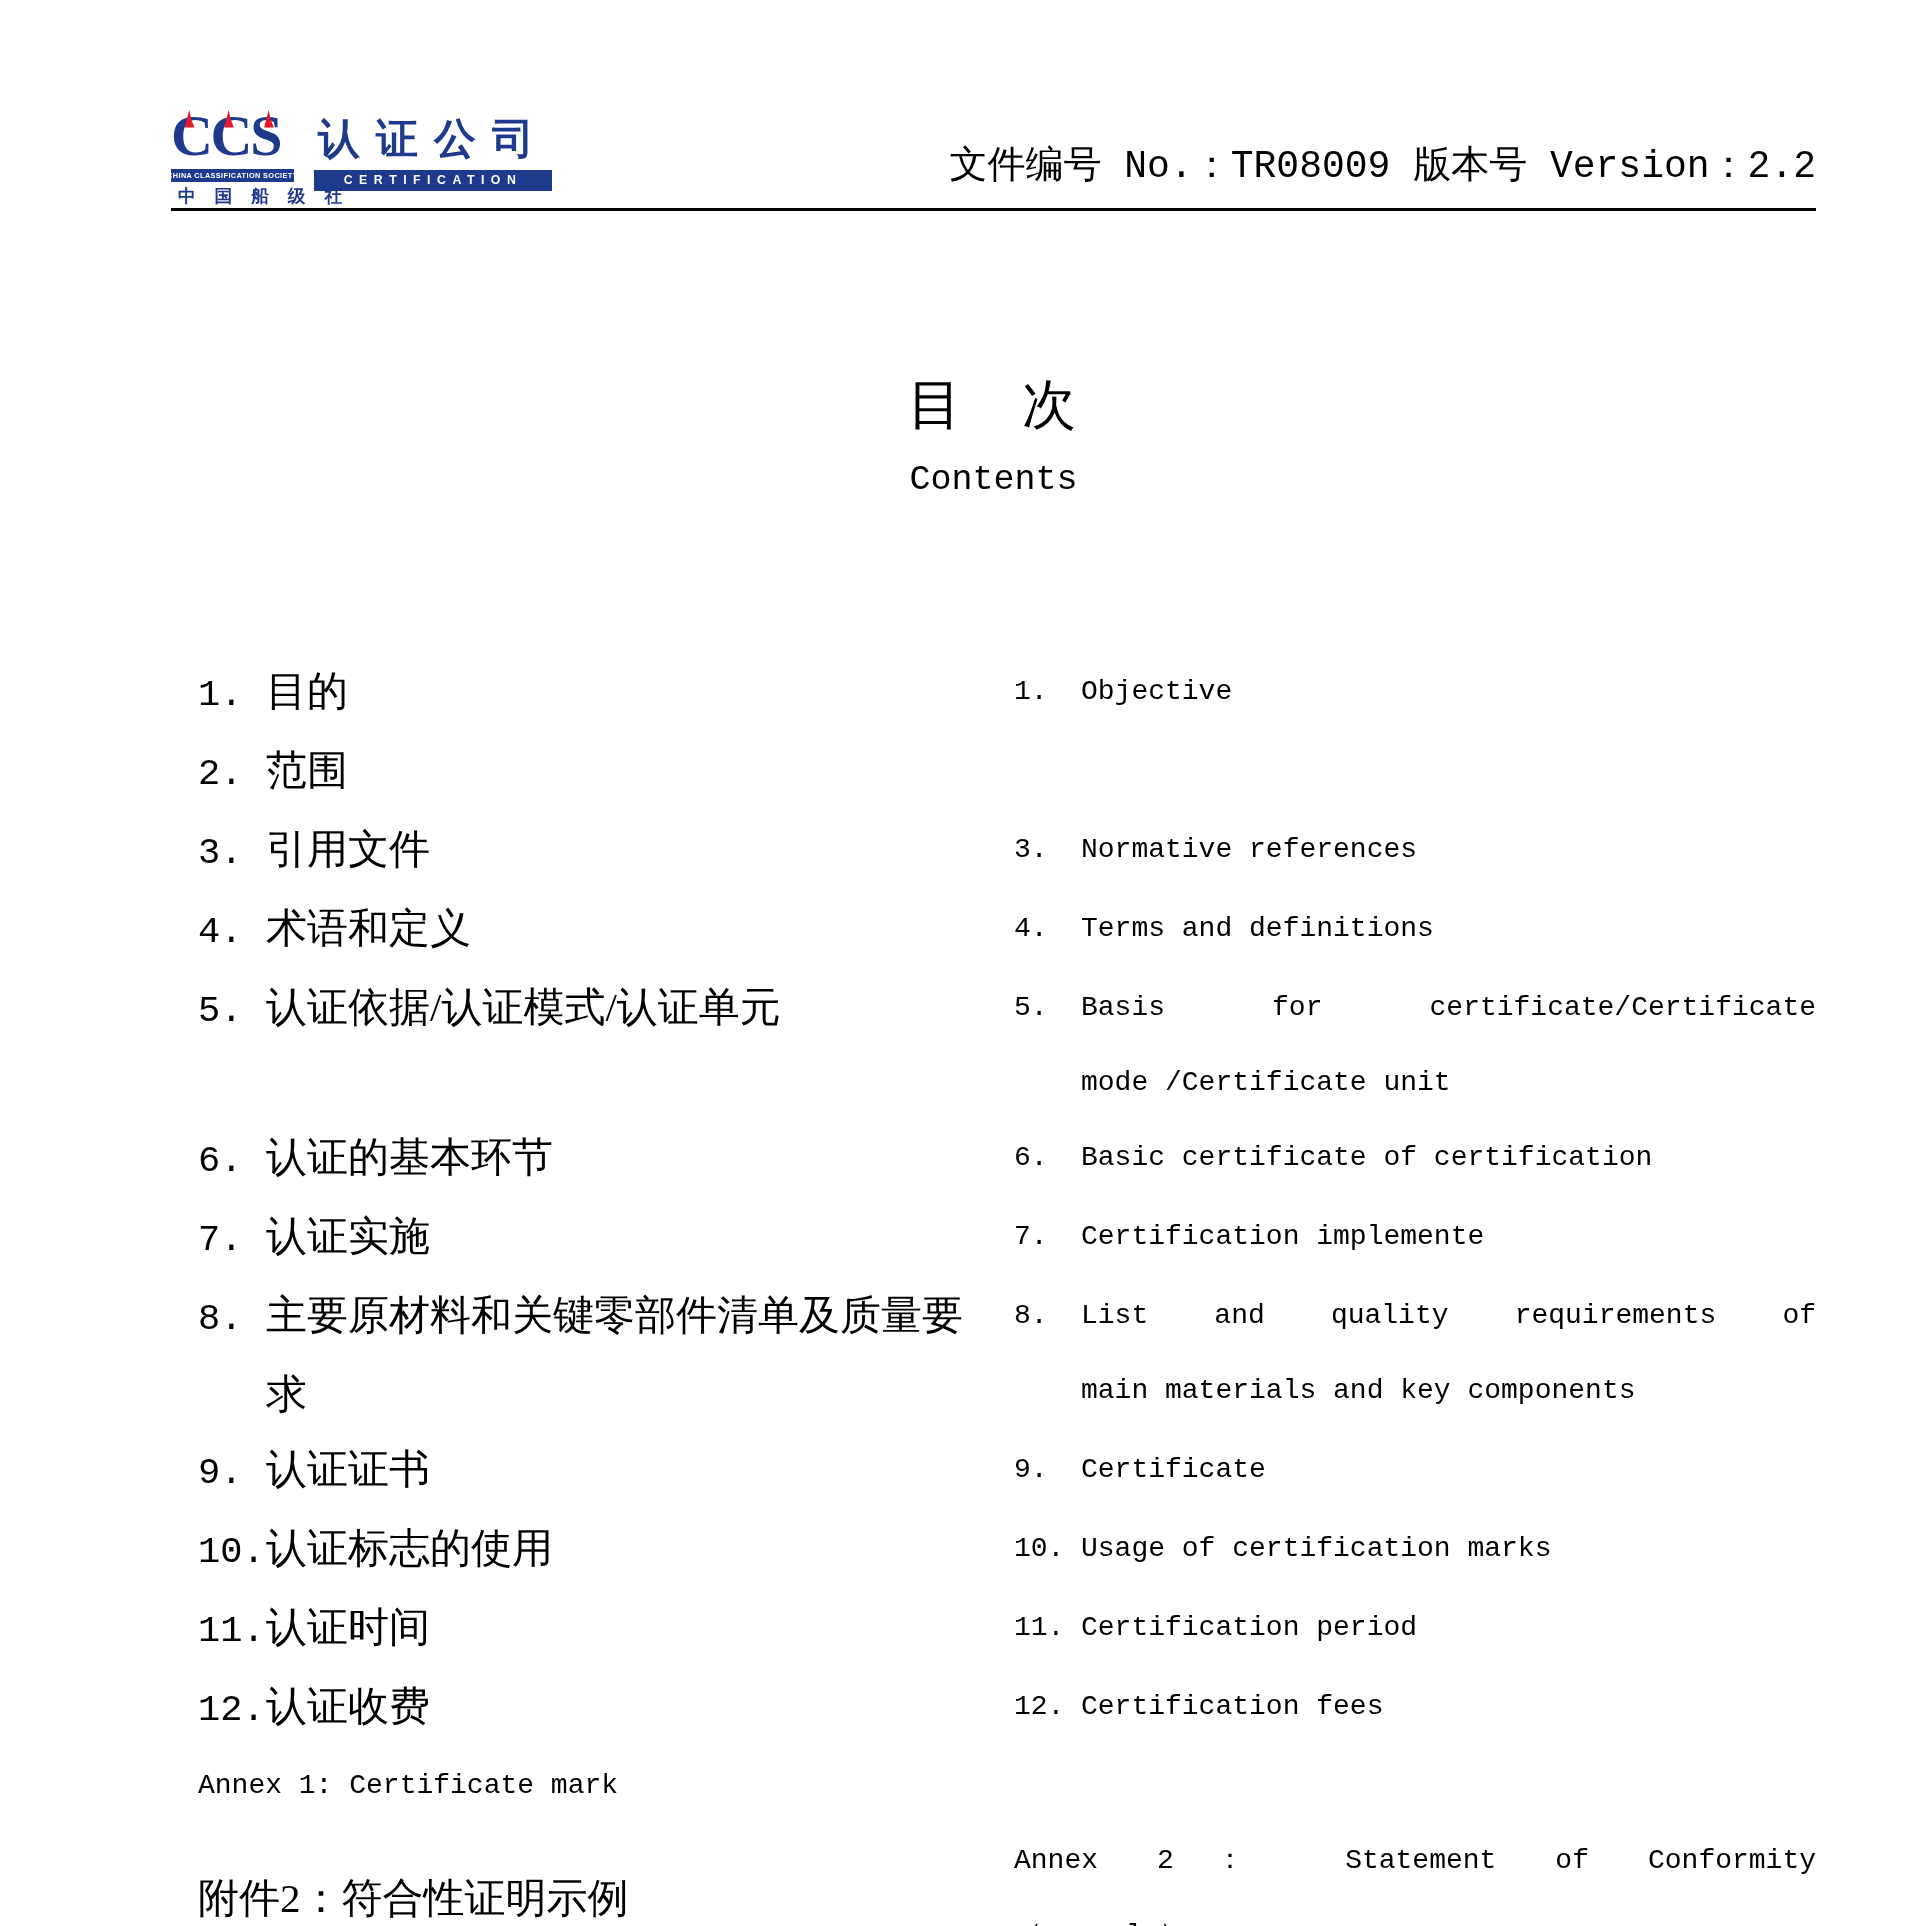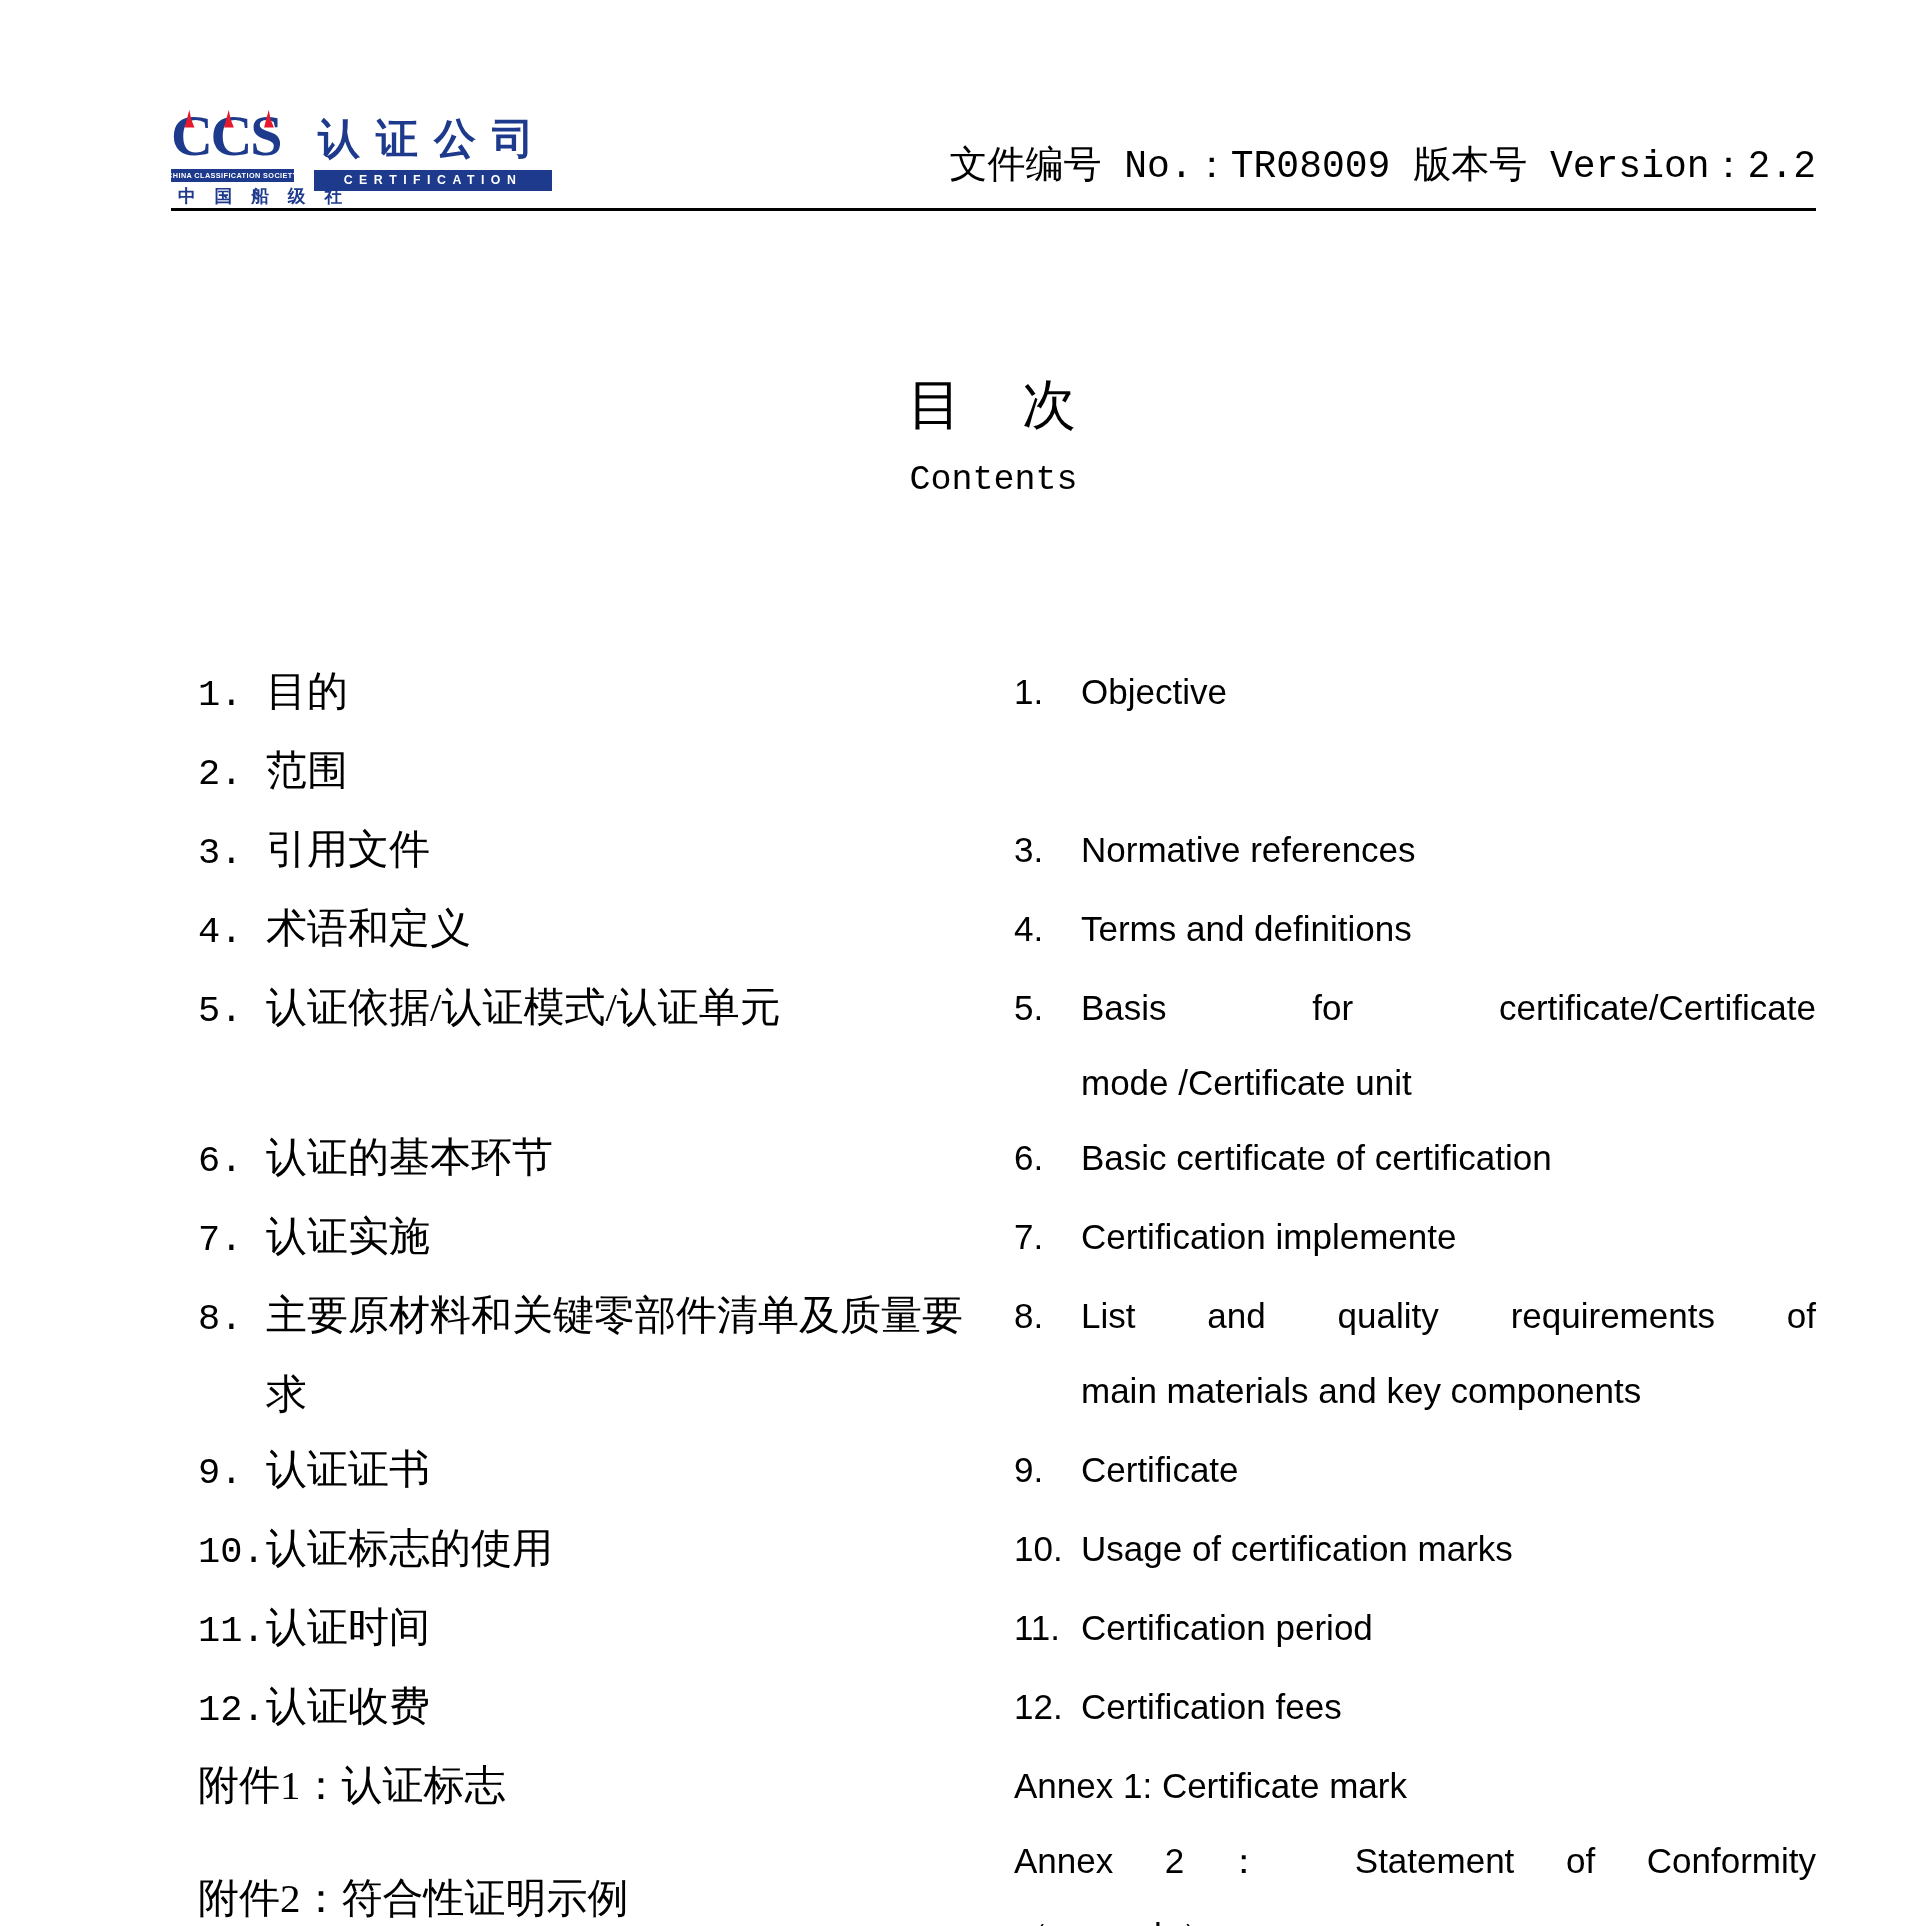--- a/index.html
+++ b/index.html
@@ -60,21 +60,21 @@
   .title-block{margin-top:157px;text-align:center;}
   .title-cn{font-size:54px;line-height:75px;letter-spacing:3.1px;}
   .title-en{font-size:35px;line-height:75px;}
 
   
   .toc{margin:136px 0 0 27px;}
   .toc-row{display:flex;align-items:stretch;}
   .cell{display:flex;flex-direction:column;justify-content:flex-start;box-sizing:border-box;}
   .cell.middle{justify-content:center;}
   .cell.cn{width:816px;font-size:41px;}
-  .cell.en{width:802px;font-size:35px;font-family:Liberation Sans, sans-serif;}
+  .cell.en{width:802px;font-size:28px;font-family:Liberation Mono, monospace;}
   .line{line-height:75px;white-space:nowrap;}
   .cell.cn .num{display:inline-block;width:68px;font-family:"Liberation Mono","DejaVu Sans Mono",monospace;font-size:37px;}
   .cell.en .num{display:inline-block;width:67px;}
   .cell.cn .line.indent{padding-left:68px;}
   .cell.en .line.indent{padding-left:67px;}
   .line.just{display:flex;white-space:normal;}
   .line.just .txt{flex:1;text-align:justify;text-align-last:justify;}
 </style>
 </head>
 <body>
@@ -205,23 +205,20 @@
       </div>
       <div class="toc-row">
         <div class="cell cn">
           <div class="line"><span class="num">12.</span><span class="txt">认证收费</span></div>
         </div>
         <div class="cell en">
           <div class="line"><span class="num">12.</span><span class="txt">Certification fees</span></div>
         </div>
       </div>
       <div class="toc-row">
-        <div class="cell cn">
-          <div class="line"><span class="txt">附件1：认证标志</span></div>
-        </div>
         <div class="cell en">
           <div class="line"><span class="txt">Annex 1: Certificate mark</span></div>
         </div>
       </div>
       <div class="toc-row">
         <div class="cell cn middle">
           <div class="line"><span class="txt">附件2：符合性证明示例</span></div>
         </div>
         <div class="cell en">
           <div class="line just">

